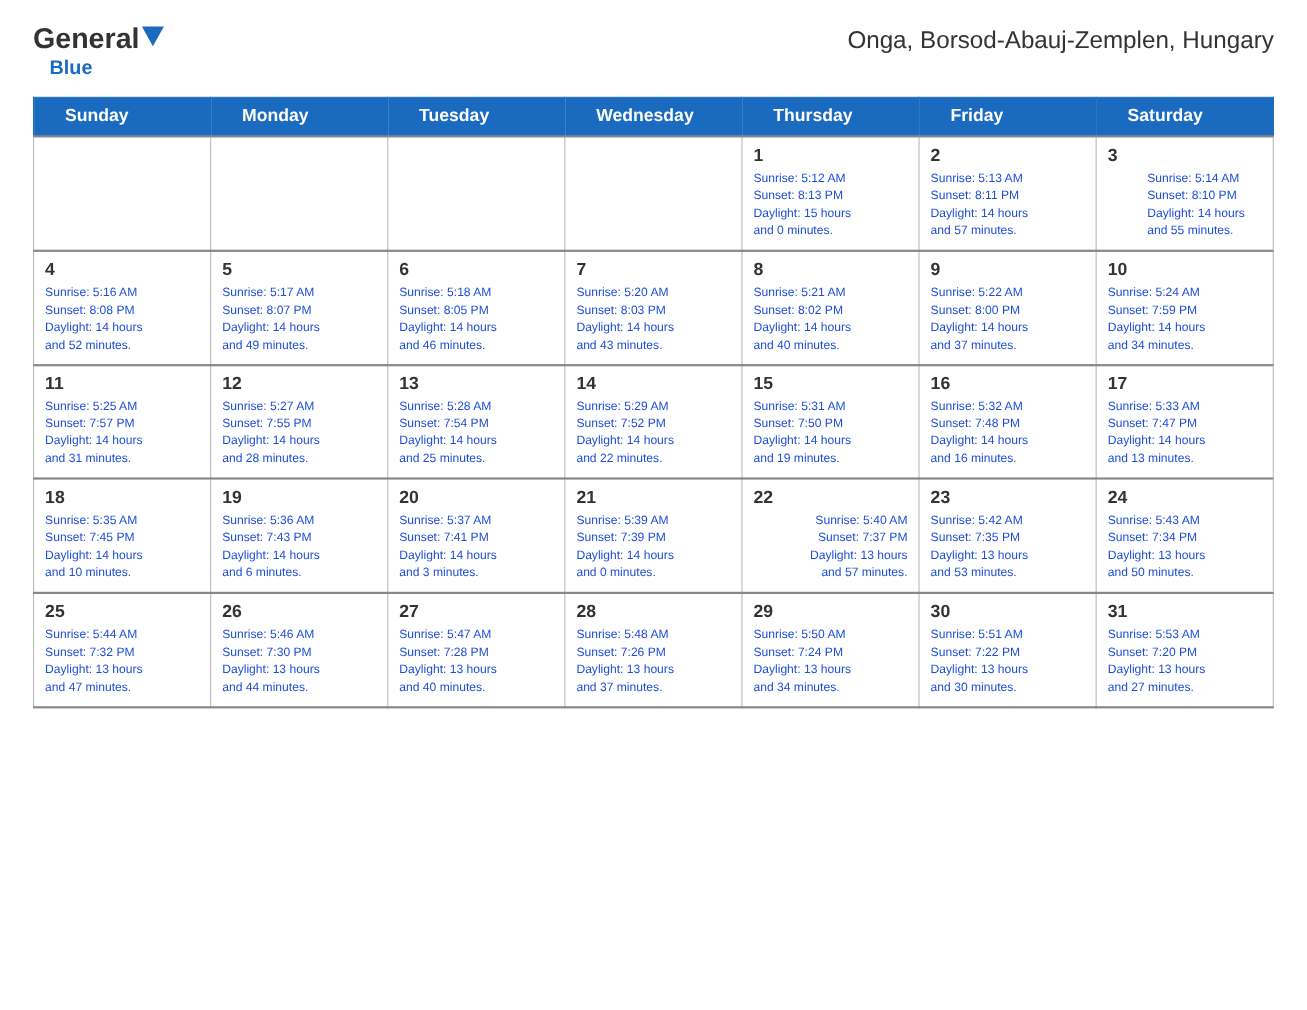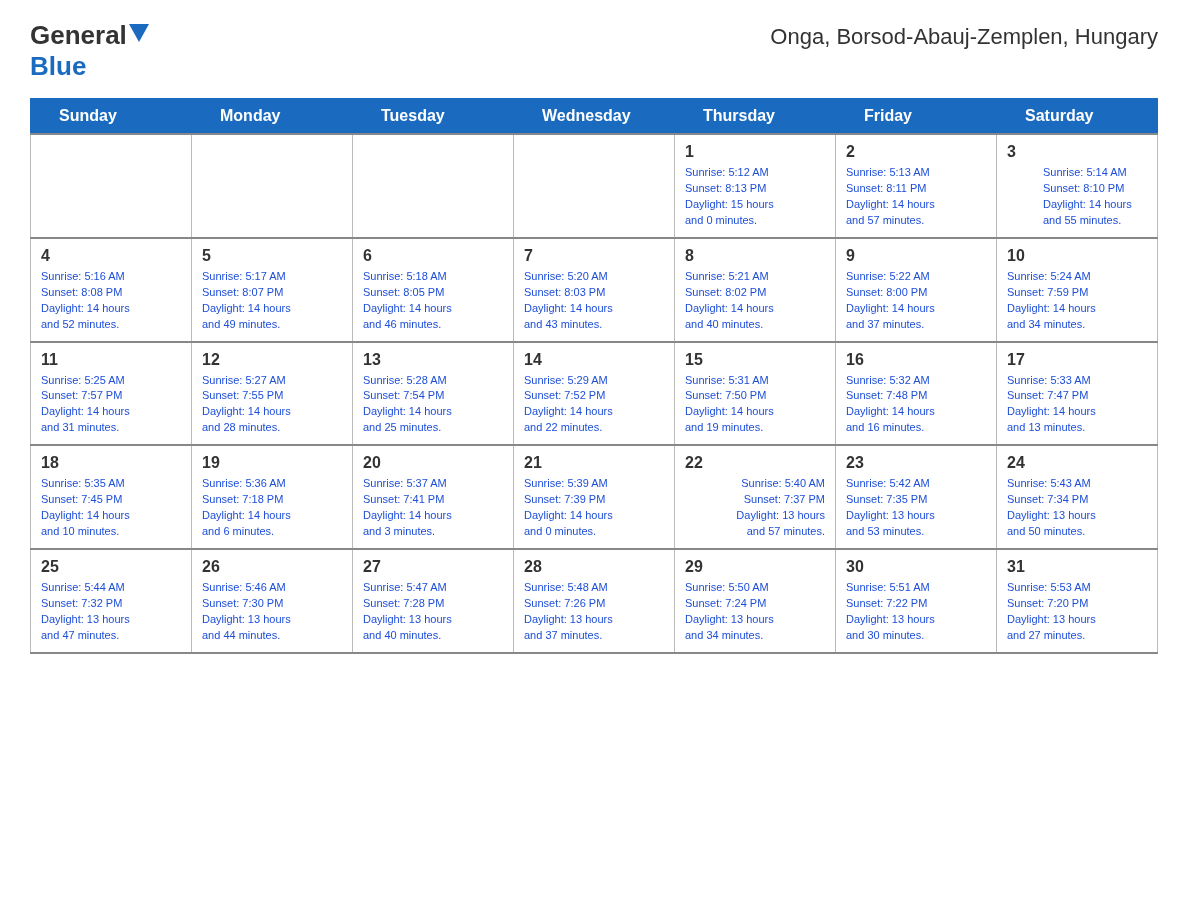--- a/index.html
+++ b/index.html
@@ -94,21 +94,21 @@
   </style>
 </head>
 <body>
 
 <div class="header-area">
   <div class="logo">
     <div class="logo-text">
       <span class="logo-general">General</span>
       <div class="logo-triangle"></div>
     </div>
-    <span class="logo-blue" style="font-size:26px; font-weight:bold;">Blue</span>
+    <span class="logo-blue" style="font-size:18px; font-weight:bold;margin-left:15px;">Blue</span>
   </div>
   <div class="title-area">
     <div class="location-title">Onga, Borsod-Abauj-Zemplen, Hungary</div>
   </div>
 </div>
 
 <table class="calendar-table">
   <thead>
     <tr>
     <th>Sunday</th>
@@ -254,21 +254,21 @@
         <td>
           <div class="day-number">18</div>
           <div class="day-info" style="white-space: pre-line;">Sunrise: 5:35 AM
 Sunset: 7:45 PM
 Daylight: 14 hours
 and 10 minutes.</div>
         </td>
         <td>
           <div class="day-number">19</div>
           <div class="day-info" style="white-space: pre-line;">Sunrise: 5:36 AM
-Sunset: 7:18 PM
+Sunset: 7:43 PM
 Daylight: 14 hours
 and 6 minutes.</div>
         </td>
         <td>
           <div class="day-number">20</div>
           <div class="day-info" style="white-space: pre-line;">Sunrise: 5:37 AM
 Sunset: 7:41 PM
 Daylight: 14 hours
 and 3 minutes.</div>
         </td>

